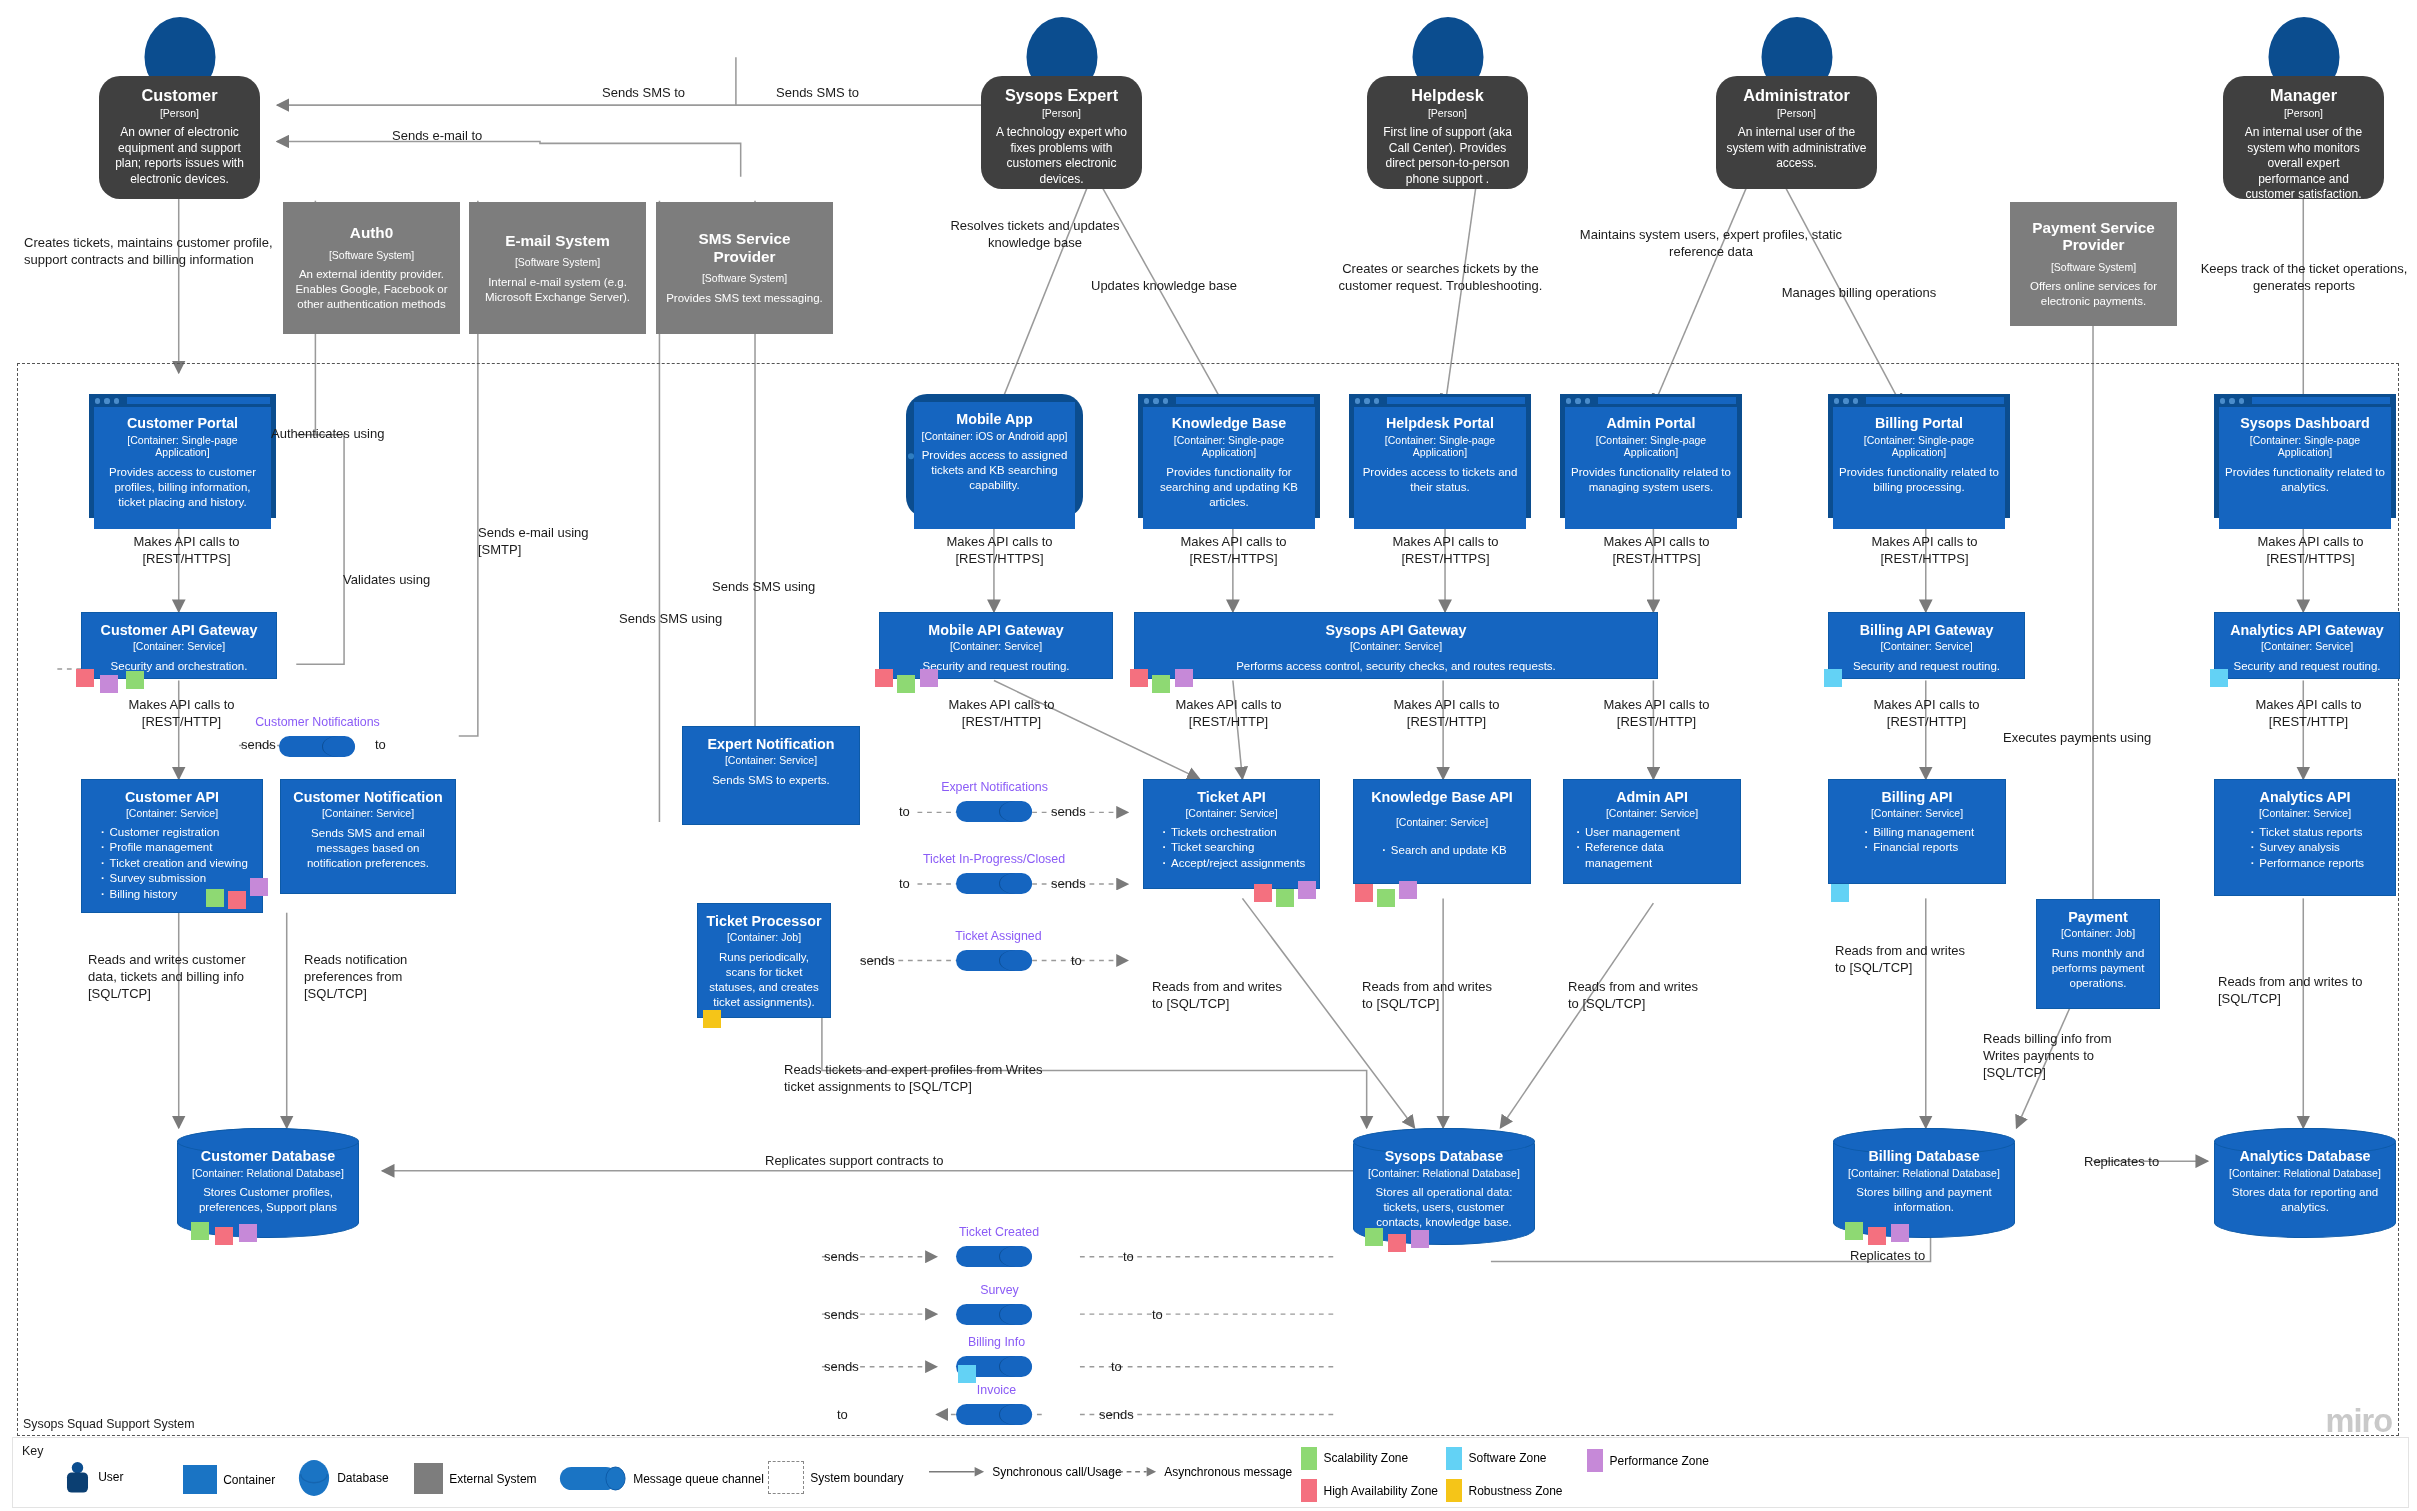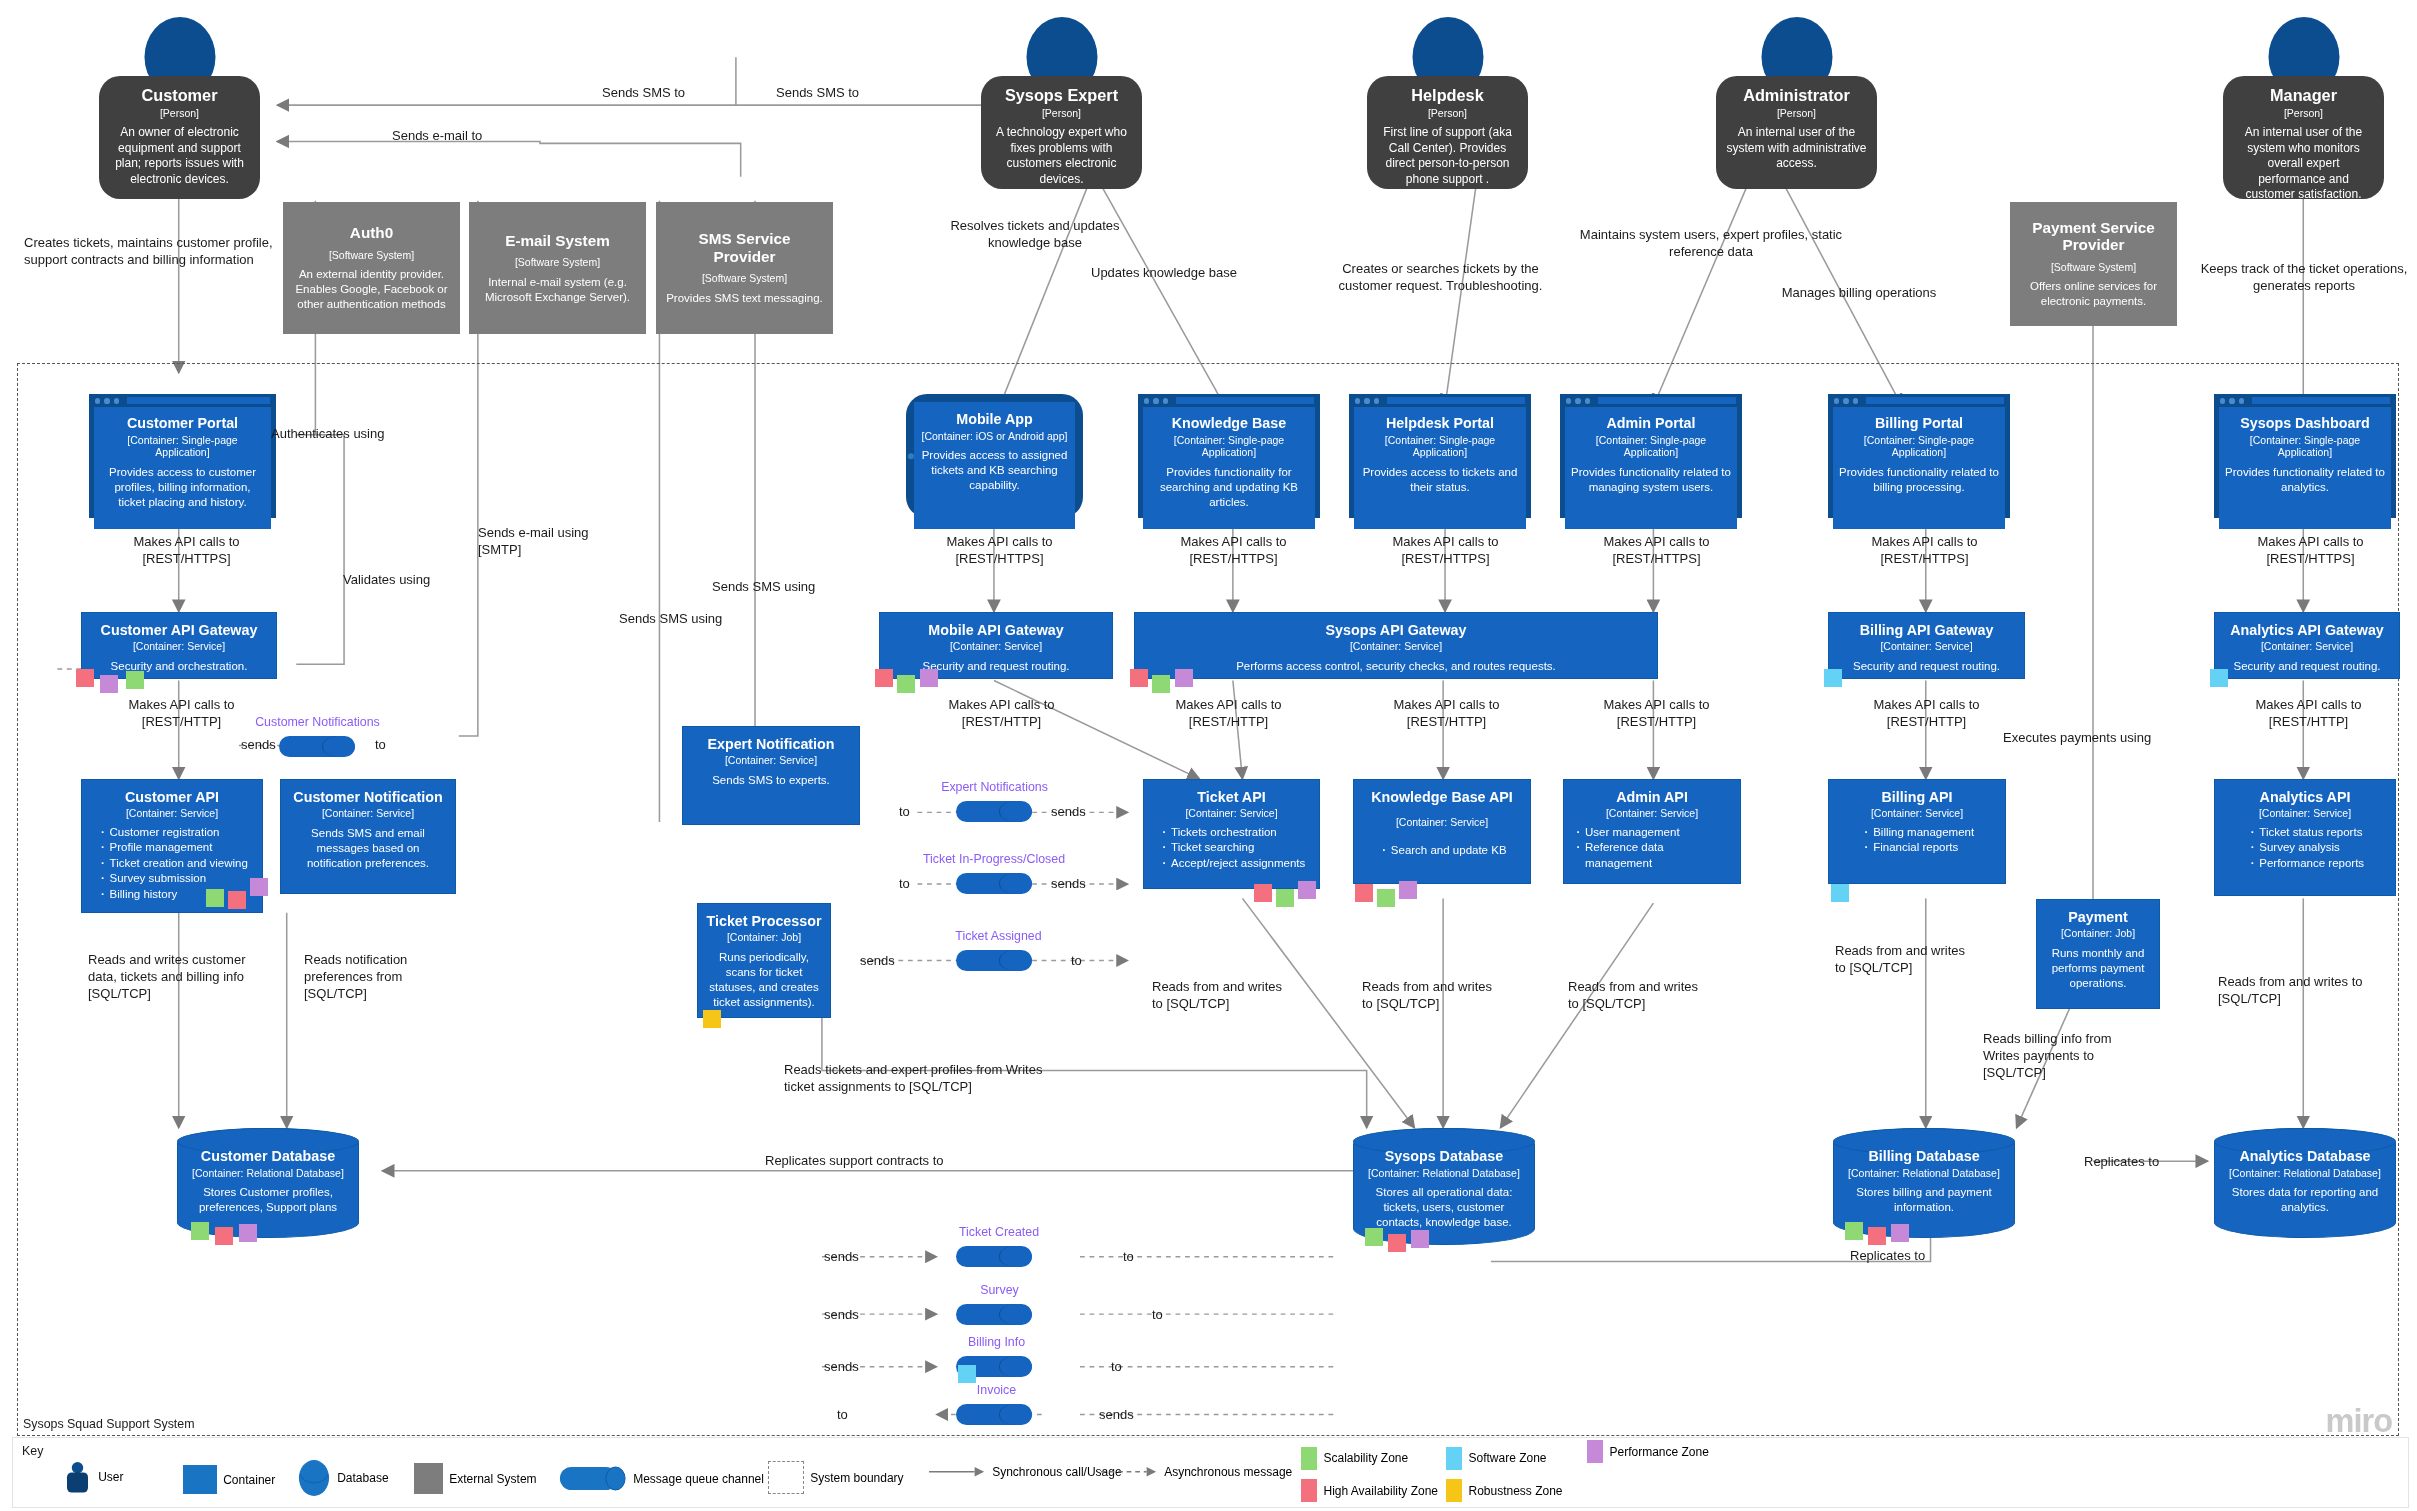--- a/index.html
+++ b/index.html
@@ -567,21 +567,21 @@
   <div class="mq" style="left:956px;top:1404px;width:76px;height:21px;">
     <span class="rcap"></span>
   </div>
   <div class="mqlabel" style="left:944px;top:1383px;width:105px;">Invoice</div>
 
   <div class="elabel" style="left:602px;top:84px;">Sends SMS to</div>
   <div class="elabel" style="left:776px;top:84px;">Sends SMS to</div>
   <div class="elabel" style="left:392px;top:127px;">Sends e-mail to</div>
   <div class="elabel" style="left:24px;top:234px;width:253px;">Creates tickets, maintains customer profile, support contracts and billing information</div>
   <div class="elabel c" style="left:932px;top:217px;width:206px;">Resolves tickets and updates knowledge base</div>
-  <div class="elabel c" style="left:1061px;top:264px;width:206px;">Updates knowledge base</div>
+  <div class="elabel c" style="left:1061px;top:277px;width:206px;">Updates knowledge base</div>
   <div class="elabel c" style="left:1314px;top:260px;width:253px;">Creates or searches tickets by the customer request. Troubleshooting.</div>
   <div class="elabel c" style="left:1577px;top:226px;width:268px;">Maintains system users, expert profiles, static reference data</div>
   <div class="elabel c" style="left:1749px;top:284px;width:220px;">Manages billing operations</div>
   <div class="elabel c" style="left:2199px;top:260px;width:210px;">Keeps track of the ticket operations, generates reports</div>
 
   <div class="elabel" style="left:271px;top:425px;">Authenticates using</div>
   <div class="elabel" style="left:343px;top:571px;">Validates using</div>
   <div class="elabel" style="left:478px;top:524px;width:143px;">Sends e-mail using [SMTP]</div>
   <div class="elabel" style="left:712px;top:578px;width:134px;">Sends SMS using</div>
   <div class="elabel" style="left:619px;top:610px;width:134px;">Sends SMS using</div>
@@ -694,21 +694,21 @@
     </div>
 
     <div class="lg-item" style="left:1288px;top:8.6px;">
       <span class="lg-swatch z-scal"></span>
       <span>Scalability Zone</span>
     </div>
     <div class="lg-item" style="left:1433px;top:8.6px;">
       <span class="lg-swatch z-sec"></span>
       <span>Software Zone</span>
     </div>
-    <div class="lg-item" style="left:1574px;top:2px;">
+    <div class="lg-item" style="left:1574px;top:11px;">
       <span class="lg-swatch z-perf"></span>
       <span>Performance Zone</span>
     </div>
     <div class="lg-item" style="left:1288px;top:41px;">
       <span class="lg-swatch z-ha"></span>
       <span>High Availability Zone</span>
     </div>
     <div class="lg-item" style="left:1433px;top:41px;">
       <span class="lg-swatch z-rob"></span>
       <span>Robustness Zone</span>

